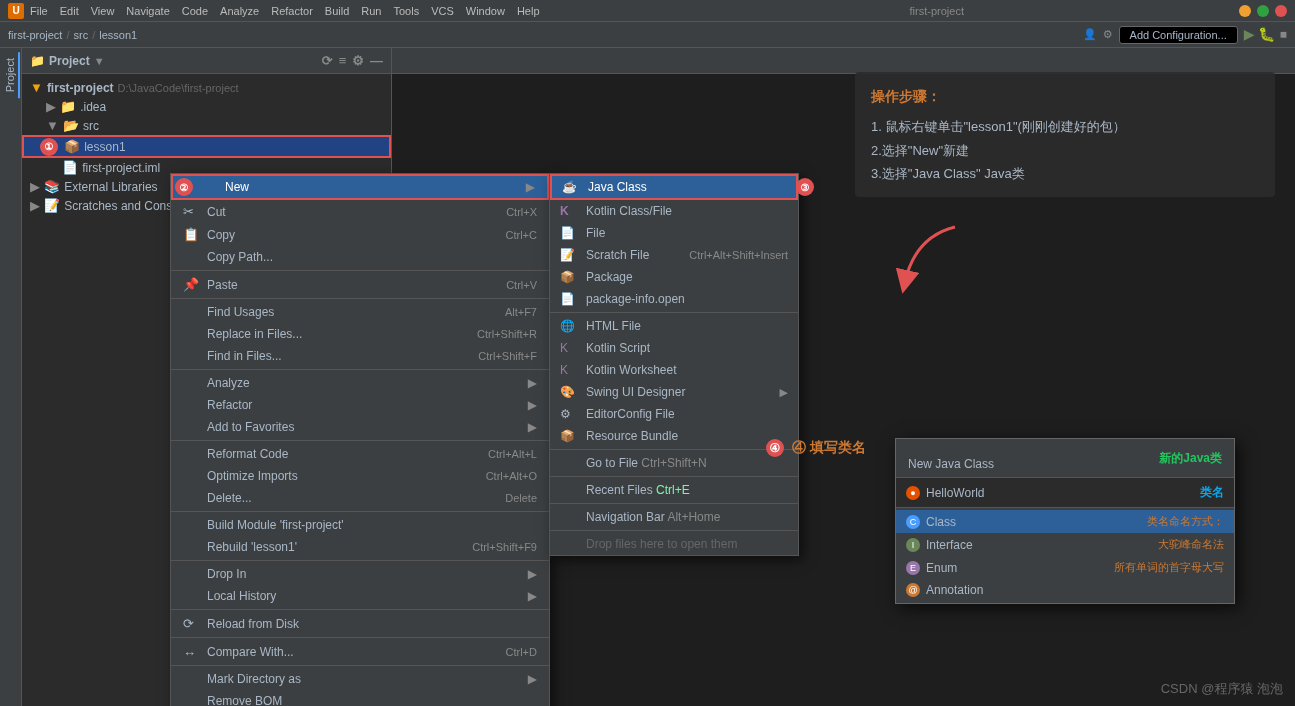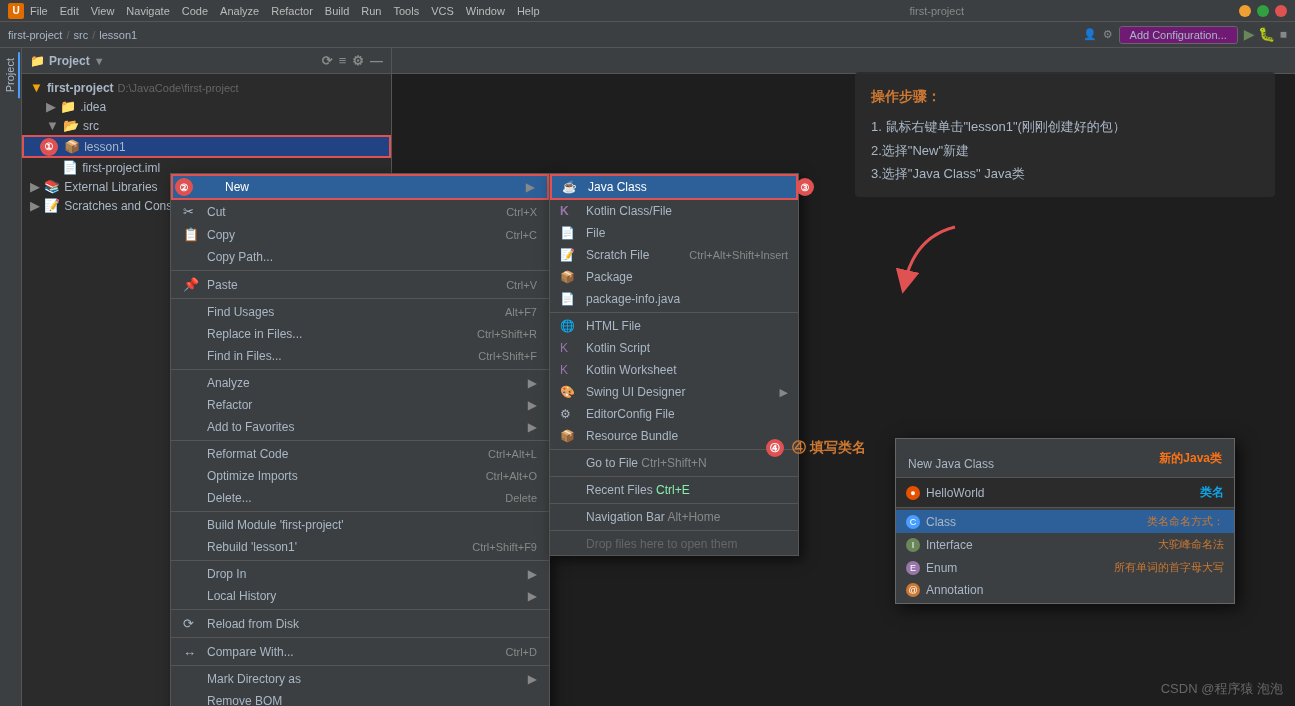--- a/index.html
+++ b/index.html
@@ -57,21 +57,21 @@
       align-items: center;
       padding: 0 8px;
       font-size: 11px;
       color: #888;
       border-bottom: 1px solid #555;
     }
     #nav-bar .breadcrumb { display: flex; align-items: center; gap: 4px; color: #a9b7c6; }
     #nav-bar .breadcrumb .sep { color: #666; }
     #nav-bar .right-controls { margin-left: auto; display: flex; align-items: center; gap: 6px; }
     #nav-bar .add-config-btn {
-      background: #701a75;
+      background: #000000;
       border: 1px solid #666;
       color: #a9b7c6;
       padding: 2px 10px;
       font-size: 11px;
       border-radius: 3px;
       cursor: pointer;
     }
     #nav-bar .run-controls { display: flex; gap: 4px; }
     #nav-bar .run-controls span { color: #6a8759; font-size: 13px; cursor: pointer; }
 
@@ -243,21 +243,21 @@
       background: #3c3f41;
       padding: 6px 12px;
       font-size: 12px;
       color: #a9b7c6;
       border-bottom: 1px solid #555;
       display: flex;
       align-items: center;
       gap: 6px;
     }
     .dialog-title-text { flex: 1; margin-top: 12px; }
-    .dialog-subtitle { color: #f97316; font-weight: bold; }
+    .dialog-subtitle { color: #22c55e; font-weight: bold; }
     #dialog-input-row {
       display: flex;
       align-items: center;
       padding: 6px 10px;
       background: #2b2b2b;
       border-bottom: 1px solid #555;
       gap: 6px;
     }
     .input-icon { width: 14px; height: 14px; background: #e65100; border-radius: 50%; display: flex; align-items: center; justify-content: center; color: white; font-size: 9px; }
     .dialog-input {
@@ -582,21 +582,21 @@
       <span class="icon-box">📝</span>
       <span>Scratch File</span>
       <span class="shortcut">Ctrl+Alt+Shift+Insert</span>
     </div>
     <div class="submenu-item">
       <span class="icon-box">📦</span>
       <span>Package</span>
     </div>
     <div class="submenu-item">
       <span class="icon-box">📄</span>
-      <span>package-info.java</span>
+      <span>package-info.open</span>
     </div>
     <div class="submenu-separator"></div>
     <div class="submenu-item">
       <span class="icon-box">🌐</span>
       <span>HTML File</span>
     </div>
     <div class="submenu-item">
       <span class="icon-box" style="color:#9876aa;">K</span>
       <span>Kotlin Script</span>
     </div>

